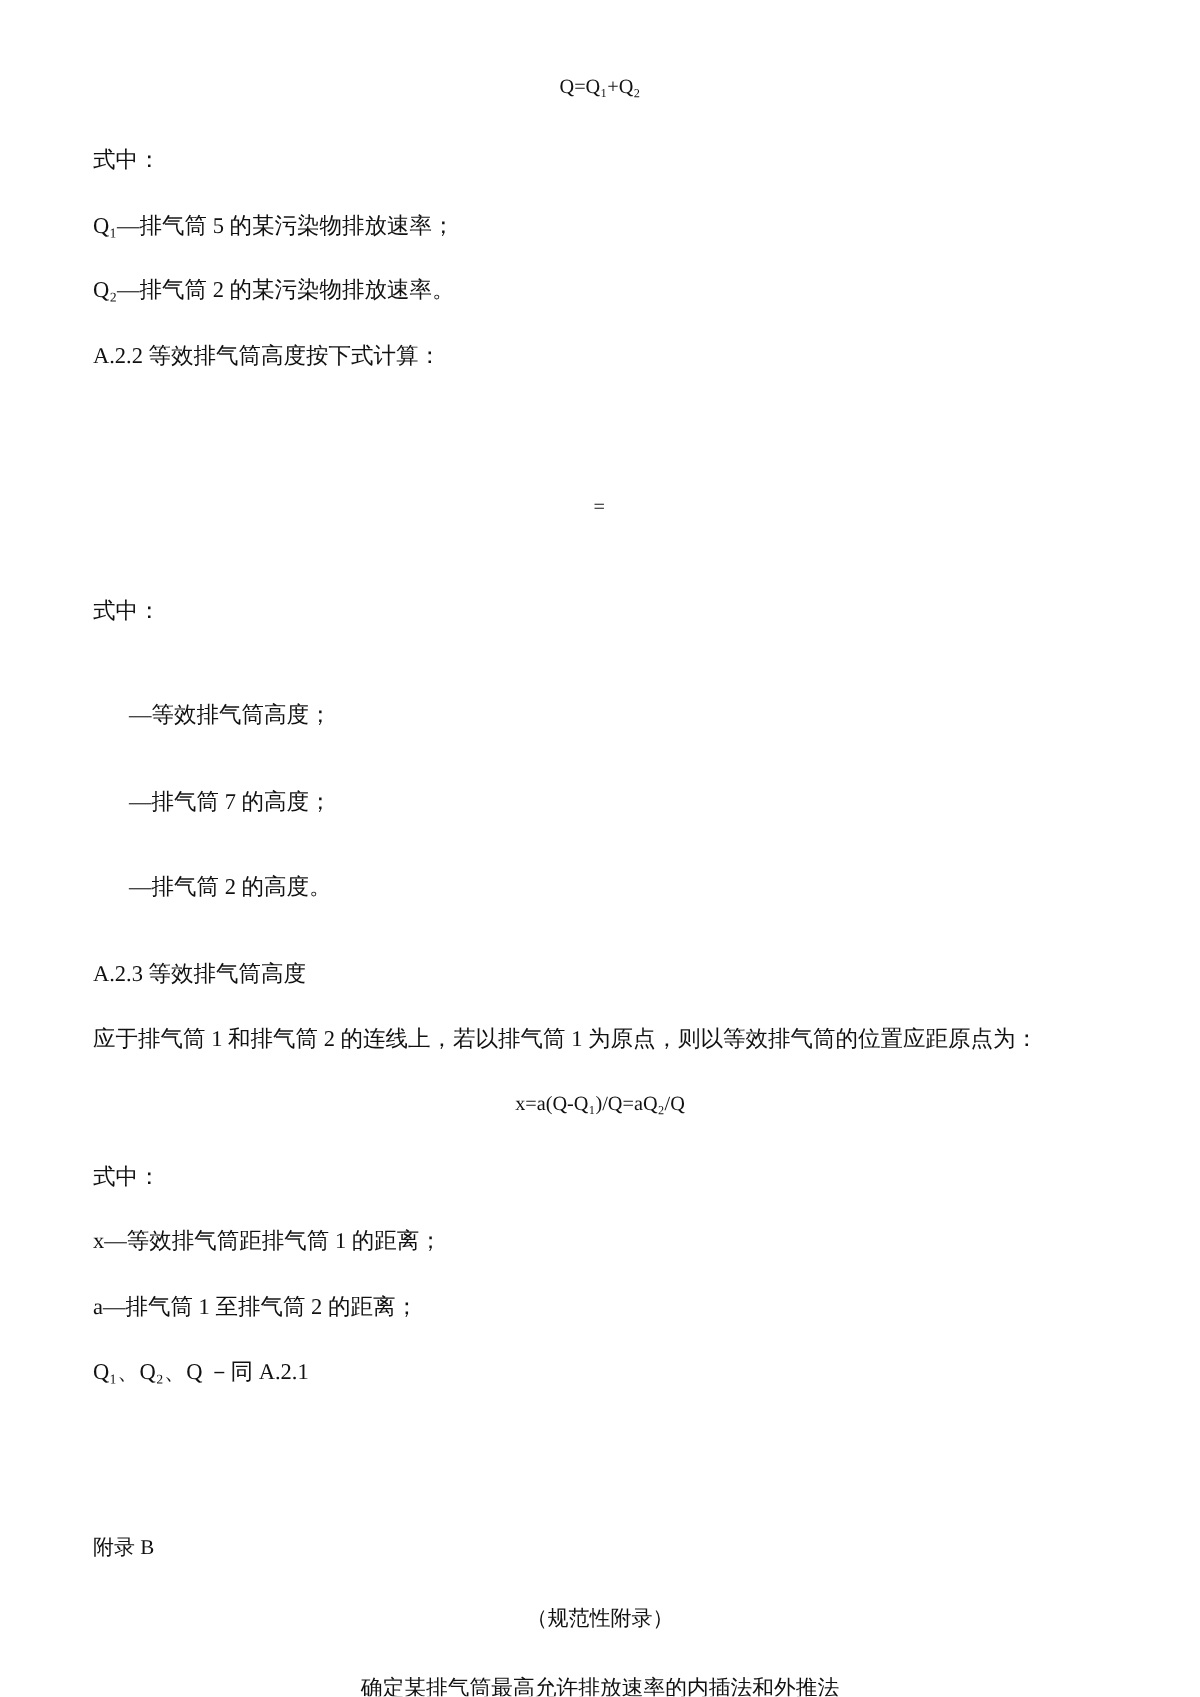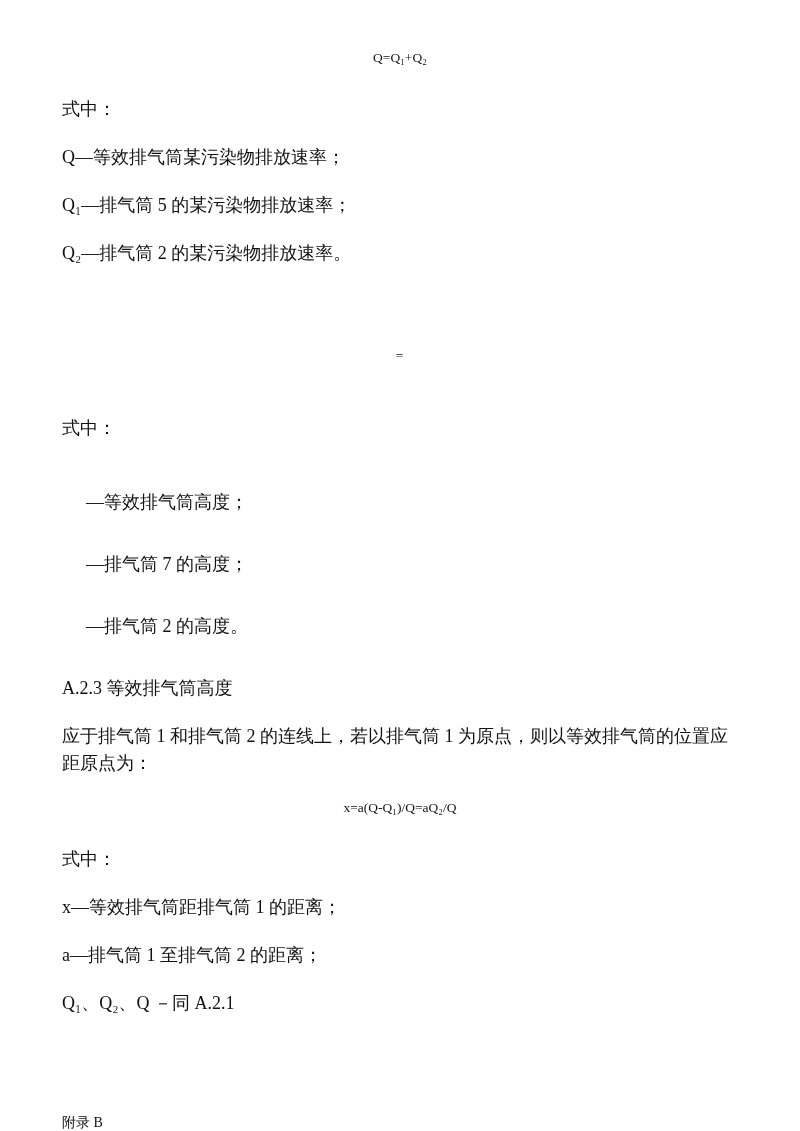--- a/index.html
+++ b/index.html
@@ -20,21 +20,21 @@
     overflow: hidden;
     box-sizing: border-box;
   }
   .content {
     position: absolute;
     left: 62px;
     top: 48px;
     width: 676px;
   }
   .line {
-    font-size: 18px;
+    font-size: 15px;
     line-height: 1.5;
     color: #111111;
     white-space: pre-wrap;
   }
   .p {
     margin: 0 0 21px 0;
   }
   .indent {
     padding-left: 24px;
   }
@@ -69,23 +69,23 @@
 </style>
 </head>
 <body>
 
 <div class="page">
   <div class="content">
 
     <div class="formula line">Q=Q₁+Q₂</div>
 
     <div class="p line">式中：</div>
-    <div class="p line">Q—等效排气筒某污染物排放速率；</div>
     <div class="p line">Q₁—排气筒 5 的某污染物排放速率；</div>
     <div class="p line">Q₂—排气筒 2 的某污染物排放速率。</div>
+    <div class="p line">A.2.2 等效排气筒高度按下式计算：</div>
 
     <div class="gap-sm"></div>
 
     <div class="formula-big line">=</div>
 
     <div class="p line">式中：</div>
 
     <div class="gap-md"></div>
 
     <div class="p line indent">—等效排气筒高度；</div>

